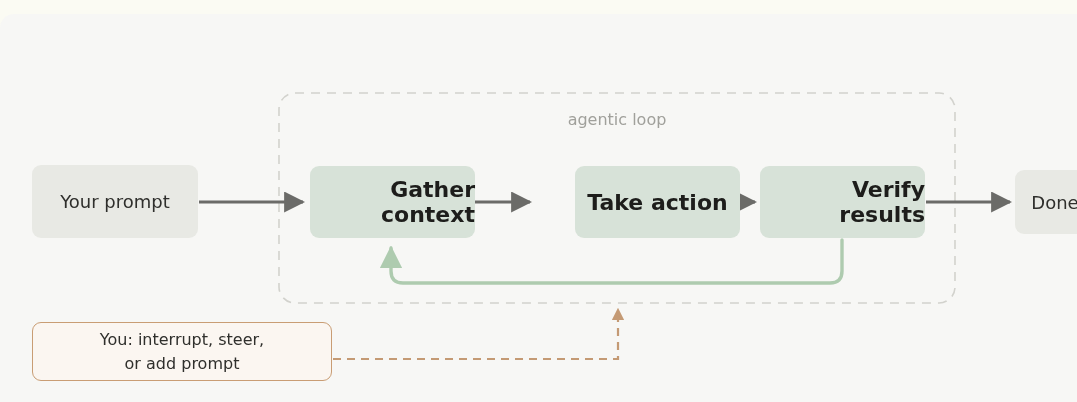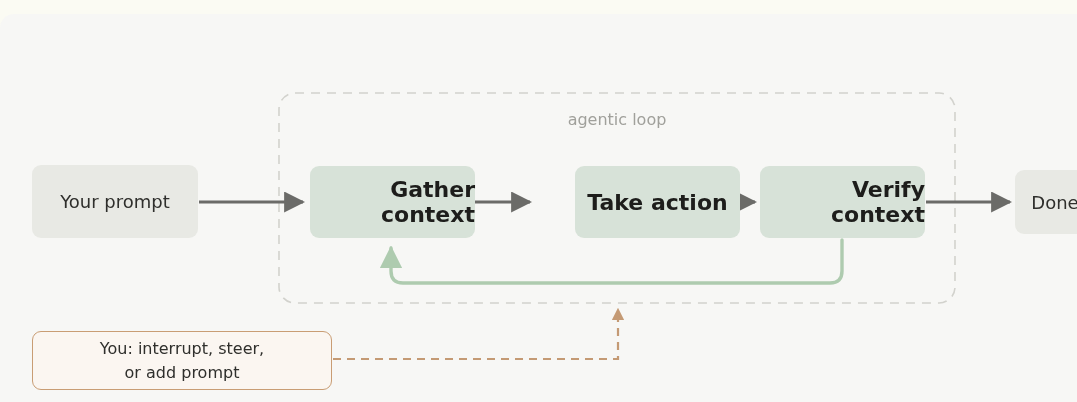--- a/index.html
+++ b/index.html
@@ -118,25 +118,25 @@
 
   <div class="node node-step" style="left:310px; top:166px; width:165px; height:72px;">
     <span>Gather context</span>
   </div>
 
   <div class="node node-step" style="left:535px; top:166px; width:165px; height:72px;margin-left:40px;">
     <span>Take action</span>
   </div>
 
   <div class="node node-step" style="left:760px; top:166px; width:165px; height:72px;">
-    <span>Verify context</span>
+    <span>Verify results</span>
   </div>
 
   <div class="node node-plain" style="left:1015px; top:170px; width:80px; height:64px;">
     <span>Done</span>
   </div>
 
-  <div class="node node-user" style="left:32px; top:331px; width:300px; height:59px;">
+  <div class="node node-user" style="left:32px; top:322px; width:300px; height:59px;">
     <span class="user-line">You: interrupt, steer,</span>
     <span class="user-line">or add prompt</span>
   </div>
 
 </div>
 
 </body></html>

